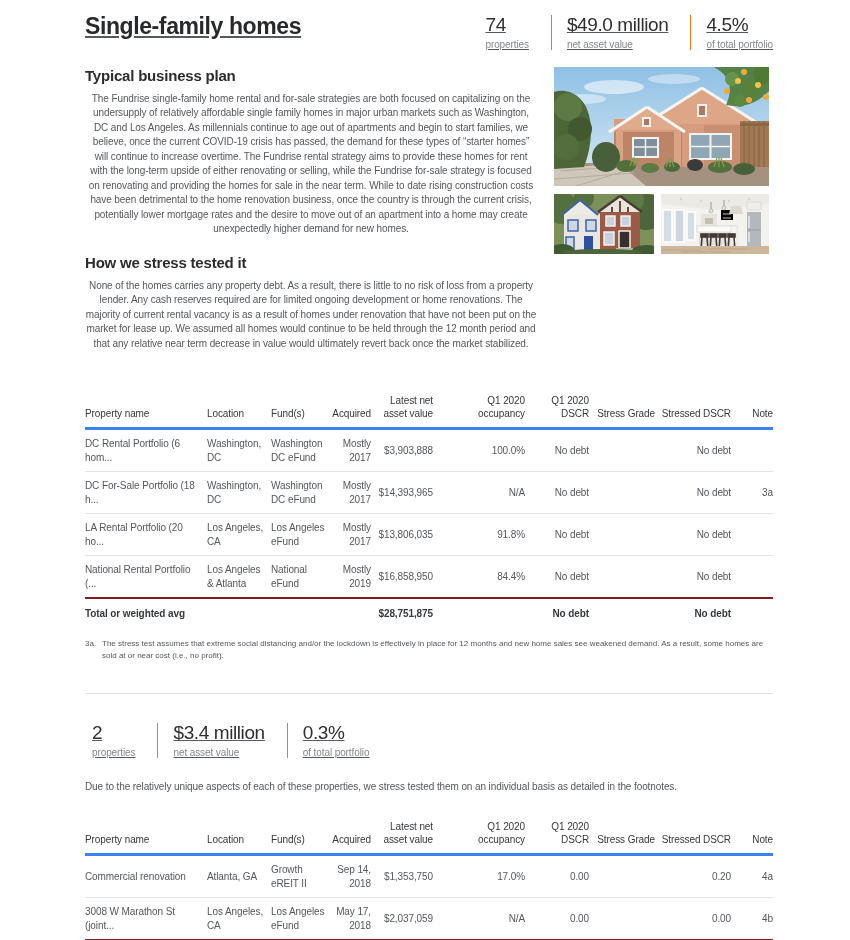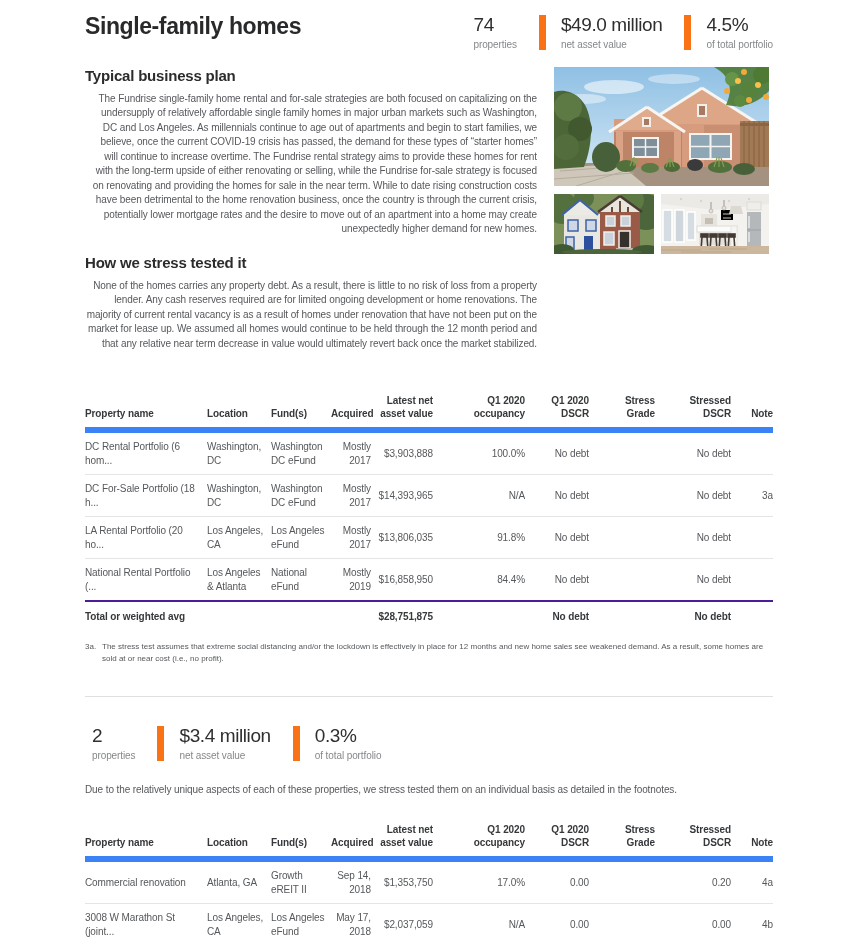--- a/index.html
+++ b/index.html
@@ -2,56 +2,56 @@
 <html><head>
 <meta charset="utf-8">
 <style>
   * { box-sizing: border-box; }
   html,body { margin:0; padding:0; background:#ffffff; }
   body { width:850px; height:940px; font-family:"Liberation Sans", sans-serif; color:#55585c; }
   .page { position:relative; width:850px; height:940px; overflow:hidden; background:#fff; }
   .content { margin-left:85px; width:688px; }
 
   
-  .sec-header { display:flex; justify-content:space-between; align-items:flex-start; }
+  .sec-header { display:flex; justify-content:space-between; align-items:flex-start;text-decoration:underline; }
   .sec1 .sec-header { padding-top:13px; }
   h1.sec-title { margin:0; font-size:23px; font-weight:700; color:#28292b; letter-spacing:-0.4px; line-height:1.15; }
   .stats { display:flex; align-items:stretch; margin-top:2px; }
   .stat { padding:0 15px;margin-left:7px; }
   .stat:first-child { padding-left:0; }
-  .stat + .stat { border-left:7px solid #f97316; }
+  .stat + .stat { border-left:1px solid #f97316; }
   .stat:last-child { padding-right:0; }
   .stat-value { font-size:19px; font-weight:400; color:#2e2f31; letter-spacing:-0.4px; line-height:1.1; white-space:nowrap; }
   .stat-label { font-size:10px; color:#85888b; margin-top:3px; letter-spacing:-0.1px; white-space:nowrap; }
 
   
   .cols { display:flex; gap:17px; margin-top:17px; }
   .textcol { width:452px; }
   .photocol { width:215px; }
   h2.sub { margin:0 0 8px 0; font-size:15px; font-weight:700; color:#2b2c2e; letter-spacing:-0.2px; }
-  p.body { margin:0 0 17px 0; font-size:10px; line-height:14.5px; letter-spacing:-0.1px; color:#55585c; text-align:right; }
+  p.body { margin:0 0 17px 0; font-size:10px; line-height:14.5px; letter-spacing:-0.1px; color:#55585c; text-align:center; }
   p.intro { margin:22px 0 0 0; font-size:10px; line-height:14.5px; letter-spacing:-0.1px; color:#55585c; }
 
   .photo-main { display:block; width:215px; height:119px; }
   .photo-row { display:flex; gap:7px; margin-top:8px; }
   .photo-small { display:block; }
 
   
   table.data { border-collapse:collapse; table-layout:fixed; width:688px; margin-top:22px; font-size:10px; letter-spacing:-0.1px; }
   table.data col.w0{width:122px} table.data col.w1{width:64px} table.data col.w2{width:60px}
   table.data col.w3{width:46px} table.data col.w4{width:62px} table.data col.w5{width:92px}
   table.data col.w6{width:64px} table.data col.w7{width:66px} table.data col.w8{width:76px}
   table.data col.w9{width:36px}
-  table.data th { font-weight:700; color:#36393c; vertical-align:bottom; padding:4px 6px 7px 0; border-bottom:6px solid #3b82f6; line-height:1.3; }
+  table.data th { font-weight:400; color:#36393c; vertical-align:bottom; padding:4px 6px 7px 0; border-bottom:3px solid #3b82f6; line-height:1.3; }
   table.data td { color:#55585c; vertical-align:middle; padding:7px 6px 7px 0; border-bottom:1px solid #e5e5e5; line-height:1.35; }
   table.data .c0,.data .c1,.data .c2 { text-align:left; }
   table.data .c3,.data .c4,.data .c5,.data .c6,.data .c7,.data .c8,.data .c9 { text-align:right; }
   table.data th.c9, table.data td.c9 { padding-right:0; }
   table.data tbody tr:last-child td { border-bottom:none; }
-  table.data tfoot td { border-top:2px solid #4c1d95; border-bottom:none; font-weight:700; color:#36393c; padding:8px 6px 4px 0; }
+  table.data tfoot td { border-top:2px solid #7f1d1d; border-bottom:none; font-weight:700; color:#36393c; padding:8px 6px 4px 0; }
 
   
   .footnotes { margin-top:13px; }
   .footnote { display:flex; font-size:8px; line-height:12.5px; color:#55585c; margin-bottom:11px; }
   .fn-id { width:17px; flex-shrink:0; }
   .fn-text { flex:1; }
 
   .divider { border:none; border-top:1px solid #e0e0e0; margin:30px 0 0 0; width:688px; }
 
   .sec2 .sec-header { margin-top:27px; }

